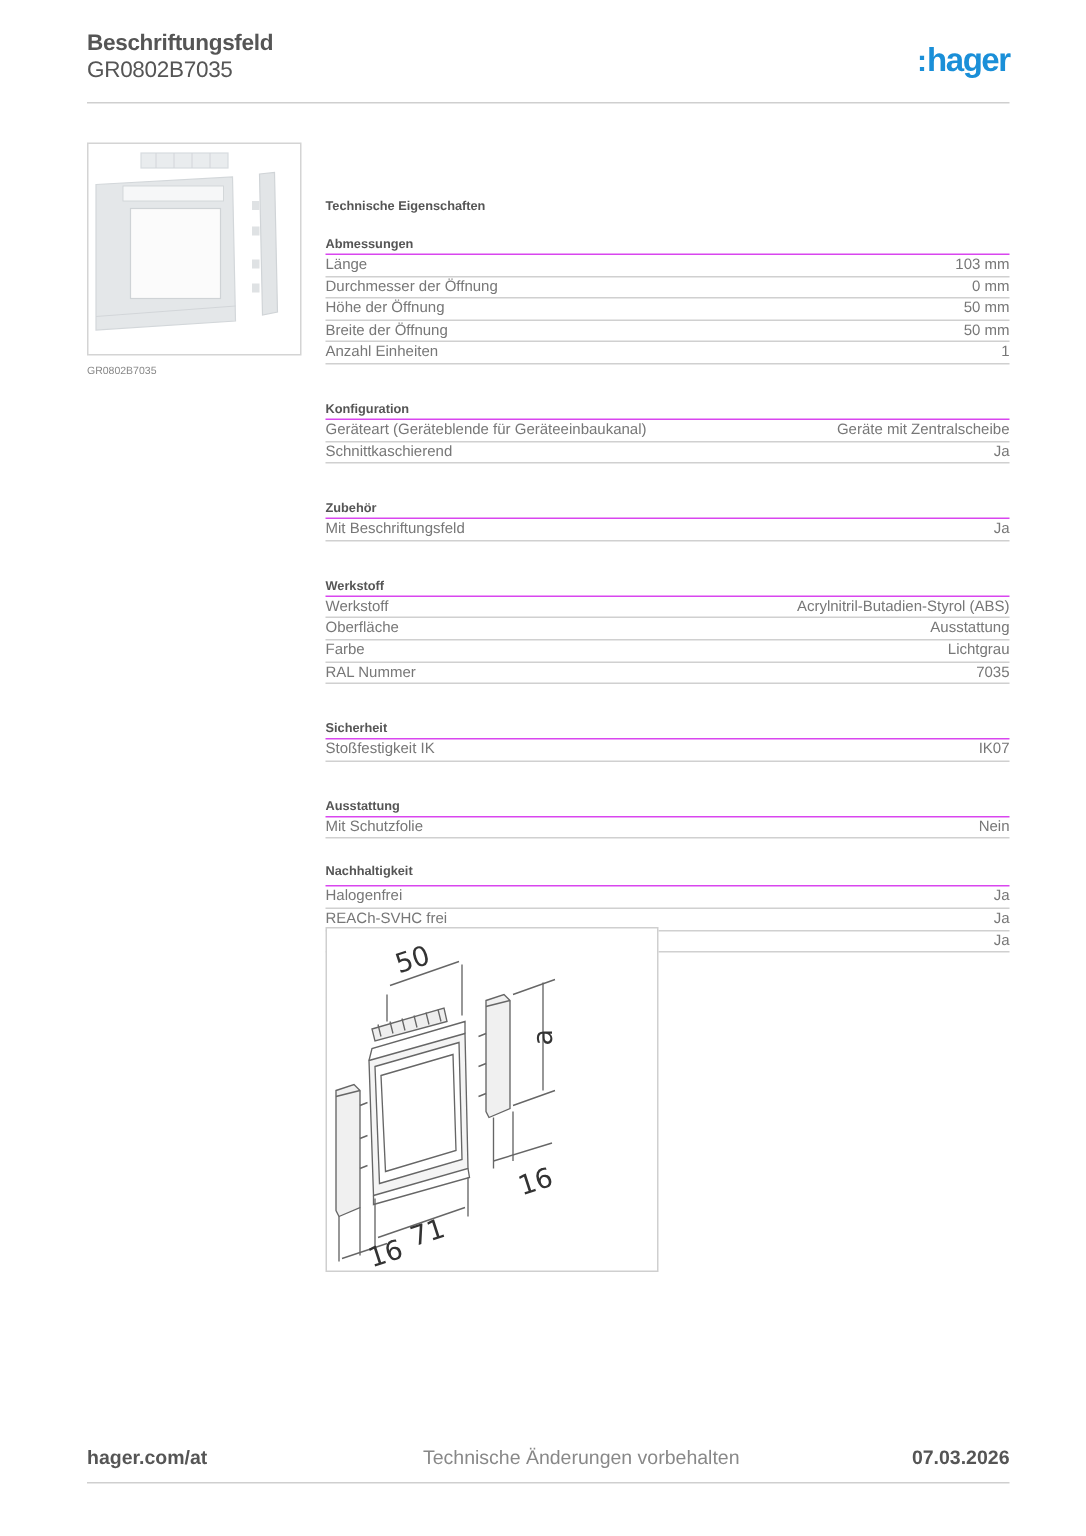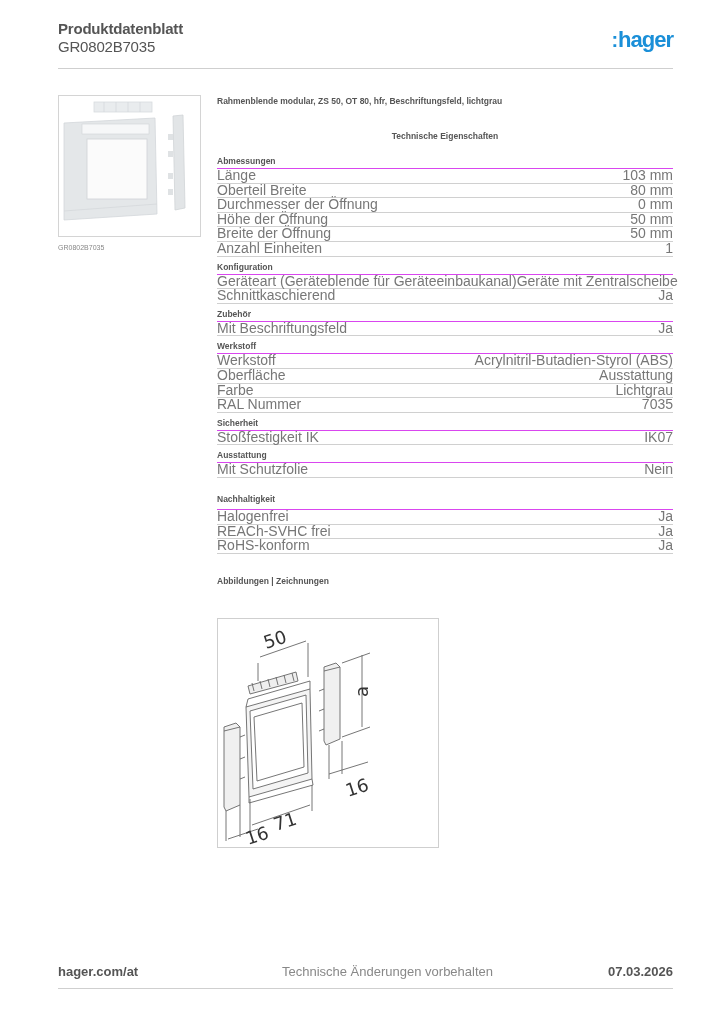--- a/index.html
+++ b/index.html
@@ -19,29 +19,29 @@
     .header-rule { position: absolute; left: 58px; top: 68px; width: 615px; height: 1px; background: #cfcfcf; }
 
     .prod-img {
       position: absolute; left: 58px; top: 95px; width: 143px; height: 142px;
       border: 1px solid #d4d4d4; background: #fff;
     }
     .prod-caption { position: absolute; left: 58px; top: 244px; font-size: 7px; color: #888; }
 
     .main { position: absolute; left: 217px; top: 96px; width: 456px; }
     .product-desc { font-size: 8.5px; font-weight: bold; color: #555; line-height: 11px; }
-    .tech-title { font-size: 8.5px; font-weight: bold; color: #555; margin-top: 24px; line-height: 11px; text-align: center; }
-
-    .section { margin-top: 5px; }
+    .tech-title { font-size: 8.5px; font-weight: bold; color: #555; margin-top: 36px; line-height: 11px; }
+
+    .section { margin-top: 24px; }
     .section-title {
       font-size: 8.5px; font-weight: bold; color: #555; line-height: 11px; padding-bottom: 1px;
       border-bottom: 1px solid #d946ef;
     }
     .row {
-      display: flex; justify-content: space-between; font-size: 14px; color: #777;
+      display: flex; justify-content: space-between; font-size: 10px; color: #777;
       line-height: 13.6px; border-bottom: 1px solid #d0d0d0;
     }
     .row .k { white-space: nowrap; }
     .row .v { white-space: nowrap; text-align: left; }
 
     .abb-title { font-size: 8.5px; font-weight: bold; color: #555; margin-top: 22px; }
     .drawing {
       position: absolute; left: 217px; top: 618px; width: 222px; height: 230px;
       border: 1px solid #cfcfcf; background: #fff;
     }
@@ -49,21 +49,21 @@
     .footer-rule { position: absolute; left: 58px; top: 988px; width: 615px; height: 1px; background: #cfcfcf; }
     .footer { position: absolute; left: 58px; top: 964px; width: 615px; font-size: 13px; height: 12px; }
     .footer .left { position: absolute; left: 0; font-weight: bold; color: #555; }
     .footer .center { position: absolute; left: 0; right: 0; text-align: center; color: #888; padding-left: 44px; }
     .footer .right { position: absolute; right: 0; font-weight: bold; color: #555; }
   </style>
 </head>
 <body>
 
 <div class="header">
-  <div class="doc-title">Produktdatenblatt</div>
+  <div class="doc-title">Beschriftungsfeld</div>
   <div class="doc-code">GR0802B7035</div>
   <div class="logo"><span class="colon">:</span><span>hager</span></div>
 </div>
 <div class="header-rule"></div>
 
 <div class="prod-img">
   <svg width="141" height="140" viewBox="0 0 141 140">
 
     <rect x="35" y="6" width="58" height="10" fill="#e9ecee" stroke="#d8dcdf" stroke-width="0.8"></rect>
     <line x1="45" y1="6" x2="45" y2="16" stroke="#d0d4d7" stroke-width="0.6"></line>
@@ -79,32 +79,27 @@
     <path d="M114 20 L124 19 L126 112 L116 114 Z" fill="#e2e5e7" stroke="#d0d4d7" stroke-width="0.8"></path>
     <rect x="109" y="38" width="5" height="6" fill="#dfe2e4"></rect>
     <rect x="109" y="55" width="5" height="6" fill="#dfe2e4"></rect>
     <rect x="109" y="77" width="5" height="6" fill="#dfe2e4"></rect>
     <rect x="109" y="93" width="5" height="6" fill="#dfe2e4"></rect>
   </svg>
 </div>
 <div class="prod-caption">GR0802B7035</div>
 
 <div class="main">
-  <div class="product-desc">Rahmenblende modular, ZS 50, OT 80, hfr, Beschriftungsfeld, lichtgrau</div>
   <div class="tech-title">Technische Eigenschaften</div>
 
   <div class="section" style="margin-top:14px;">
     <div class="section-title">Abmessungen</div>
     <div class="row">
         <span class="k">Länge</span>
         <span class="v">103 mm</span>
-      </div>
-    <div class="row">
-        <span class="k">Oberteil Breite</span>
-        <span class="v">80 mm</span>
       </div>
     <div class="row">
         <span class="k">Durchmesser der Öffnung</span>
         <span class="v">0 mm</span>
       </div>
     <div class="row">
         <span class="k">Höhe der Öffnung</span>
         <span class="v">50 mm</span>
       </div>
     <div class="row">

